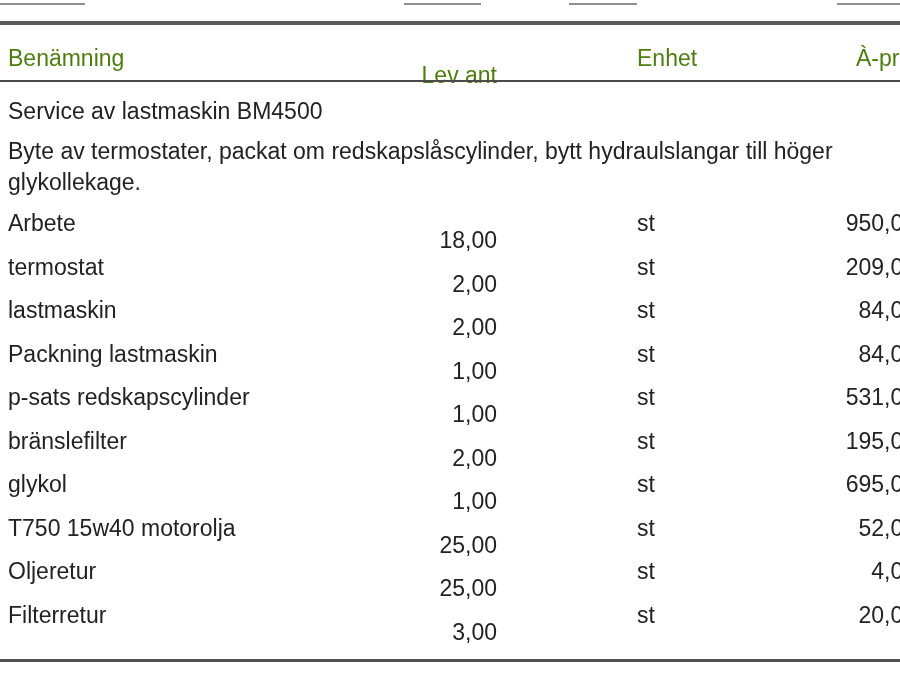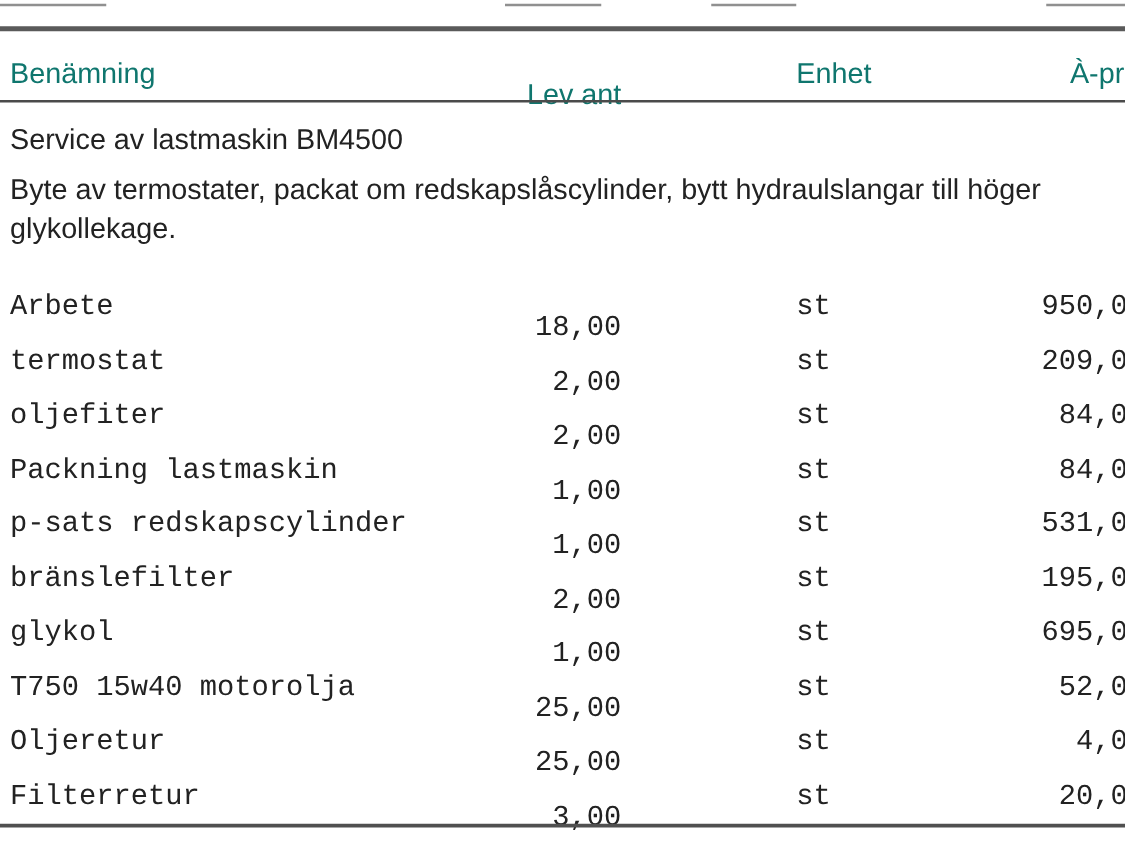--- a/index.html
+++ b/index.html
@@ -9,29 +9,29 @@
   }
   .rule{position:absolute;left:0;width:900px;}
   .rule-top{top:21px;height:4px;background:#5a5a5a;}
   .rule-under-header{top:80px;height:2px;background:#4b4b4b;}
   .rule-bottom{top:659px;height:3px;background:#505050;}
   .topmark{position:absolute;top:3px;height:2px;background:#909090;}
   .topmark:nth-of-type(1){left:0;width:85px;}
   .topmark:nth-of-type(2){left:404px;width:77px;}
   .topmark:nth-of-type(3){left:569px;width:68px;}
   .topmark:nth-of-type(4){left:837px;width:63px;}
-  .hdr{position:absolute;top:42px;left:0;width:900px;height:32px;line-height:32px;color:#0f766e;}
+  .hdr{position:absolute;top:42px;left:0;width:900px;height:32px;line-height:32px;color:#4d7c0f;}
   .c-name{position:absolute;left:8px;white-space:nowrap;}
   .c-qty{position:absolute;right:403px;white-space:nowrap;margin-top:17px;}
   .c-unit{position:absolute;left:637px;white-space:nowrap;text-align:center;}
   .c-price{position:absolute;right:-16px;white-space:nowrap;}
   .section-title{position:absolute;top:96px;left:8px;height:30px;line-height:30px;white-space:nowrap;}
   .para{position:absolute;top:136px;left:8px;width:900px;}
   .para div{height:31px;line-height:31px;white-space:nowrap;}
-  .rows{position:absolute;top:224px;left:0;width:900px;font-family:Liberation Mono, monospace;}
+  .rows{position:absolute;top:202px;left:0;width:900px;}
   .row{position:relative;height:43.5px;line-height:43.5px;}
   .row span{height:43.5px;line-height:43.5px;}
 </style>
 </head>
 <body>
 
 <div class="page">
 
   <div class="topmark"></div>
   <div class="topmark"></div>
@@ -65,21 +65,21 @@
   </div>
 
   <div class="row">
     <span class="c-name">termostat</span>
     <span class="c-qty">2,00</span>
     <span class="c-unit">st</span>
     <span class="c-price">209,00</span>
   </div>
 
   <div class="row">
-    <span class="c-name">oljefiter</span>
+    <span class="c-name">lastmaskin</span>
     <span class="c-qty">2,00</span>
     <span class="c-unit">st</span>
     <span class="c-price">84,00</span>
   </div>
 
   <div class="row">
     <span class="c-name">Packning lastmaskin</span>
     <span class="c-qty">1,00</span>
     <span class="c-unit">st</span>
     <span class="c-price">84,00</span>

